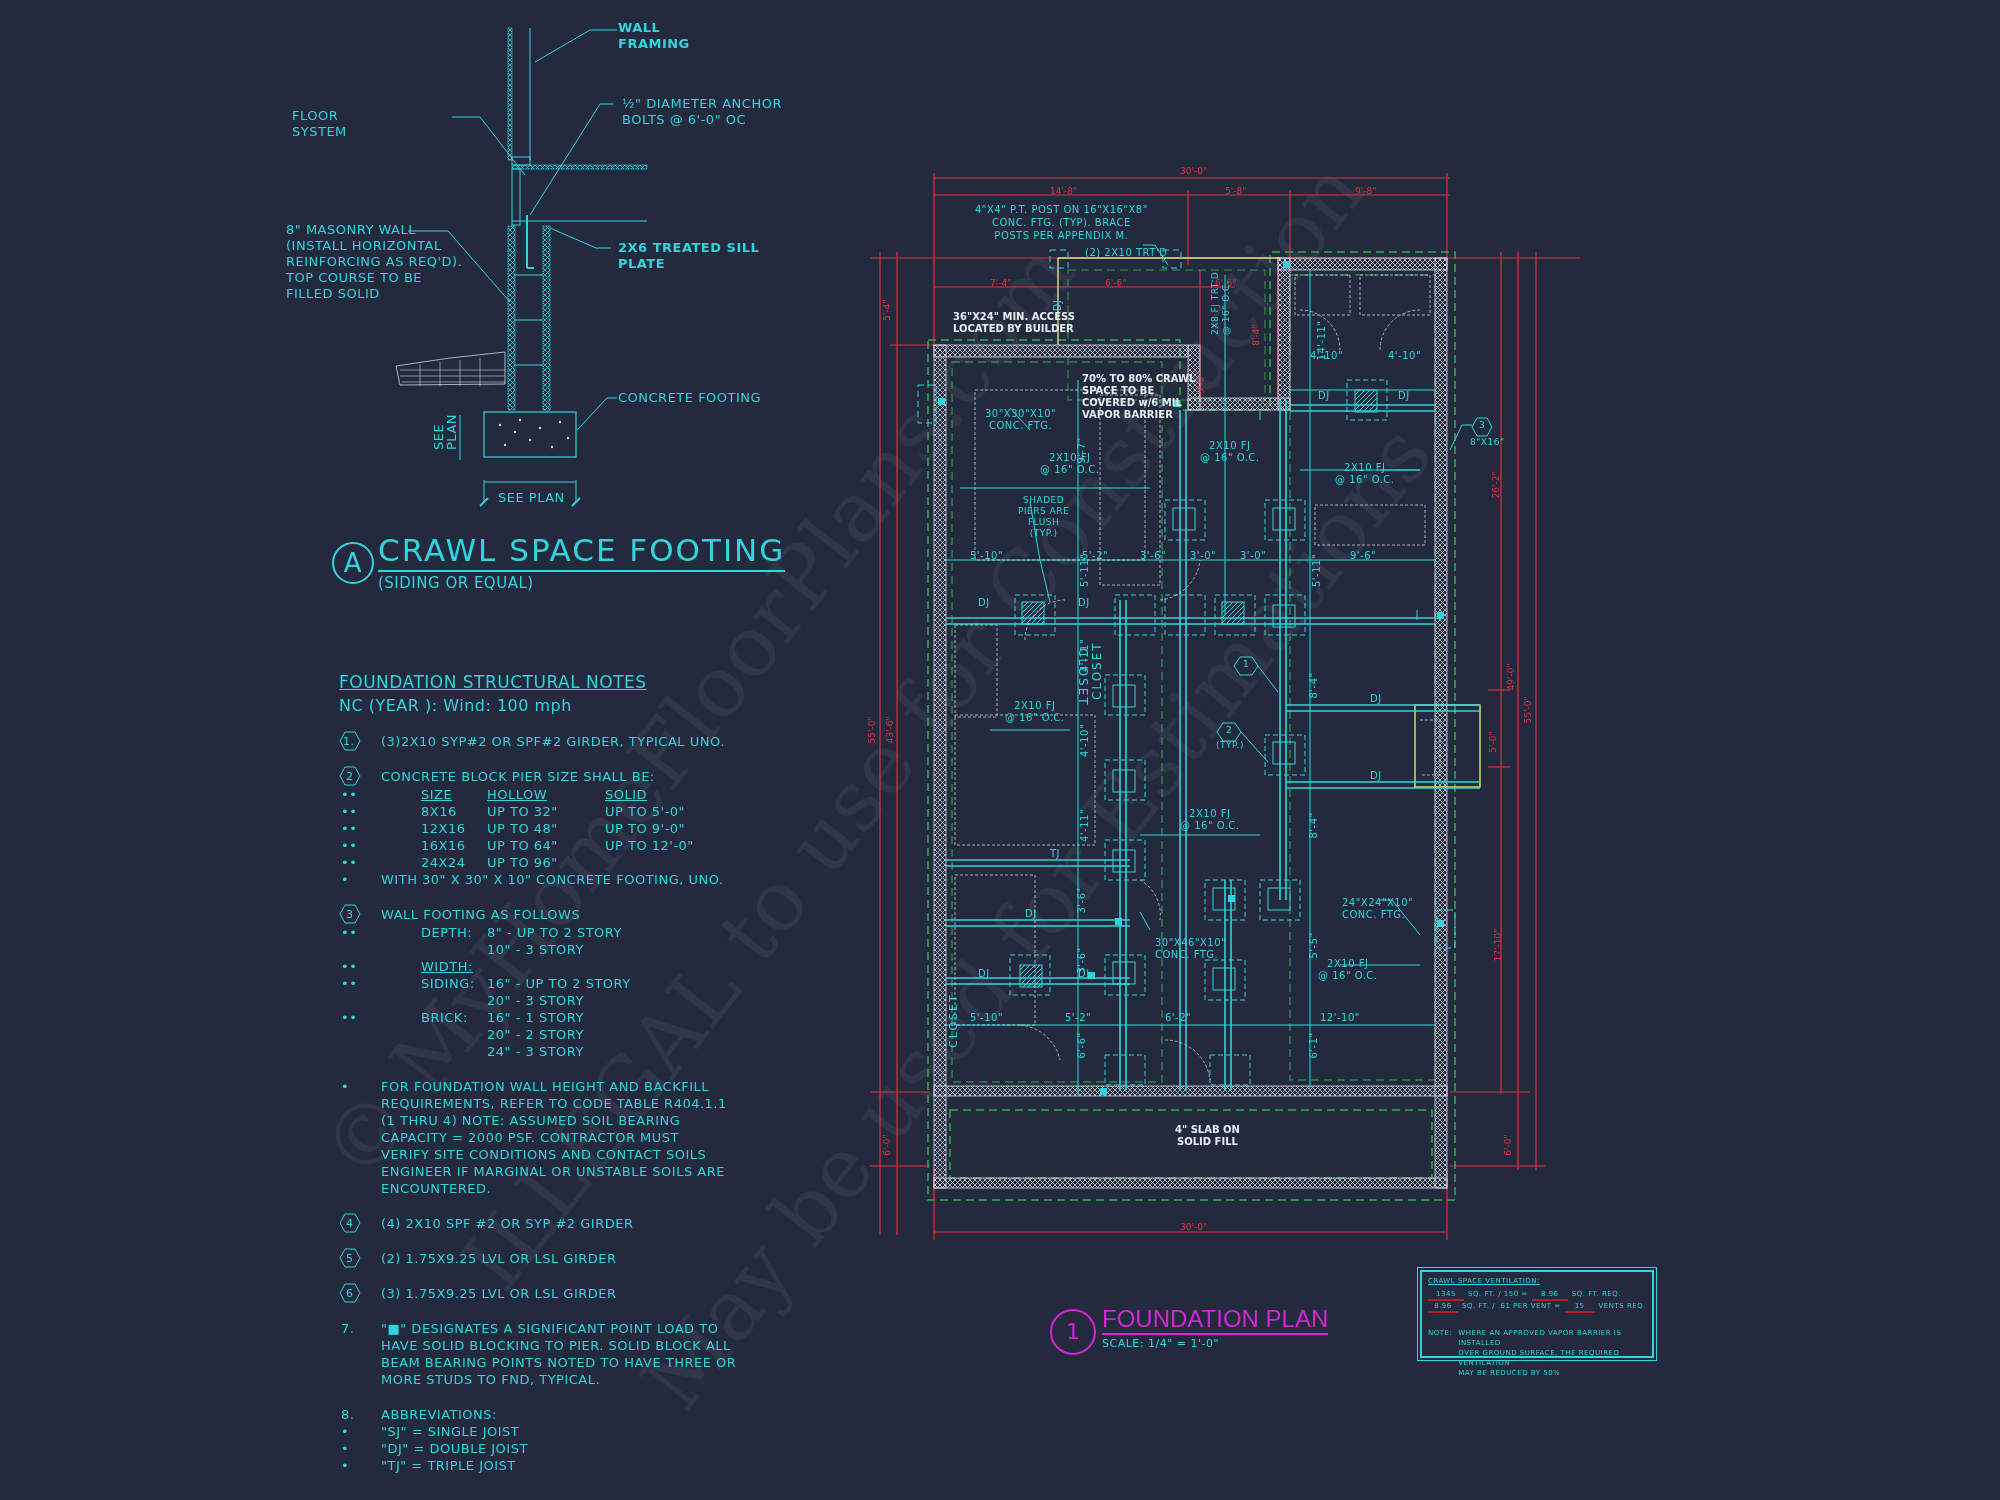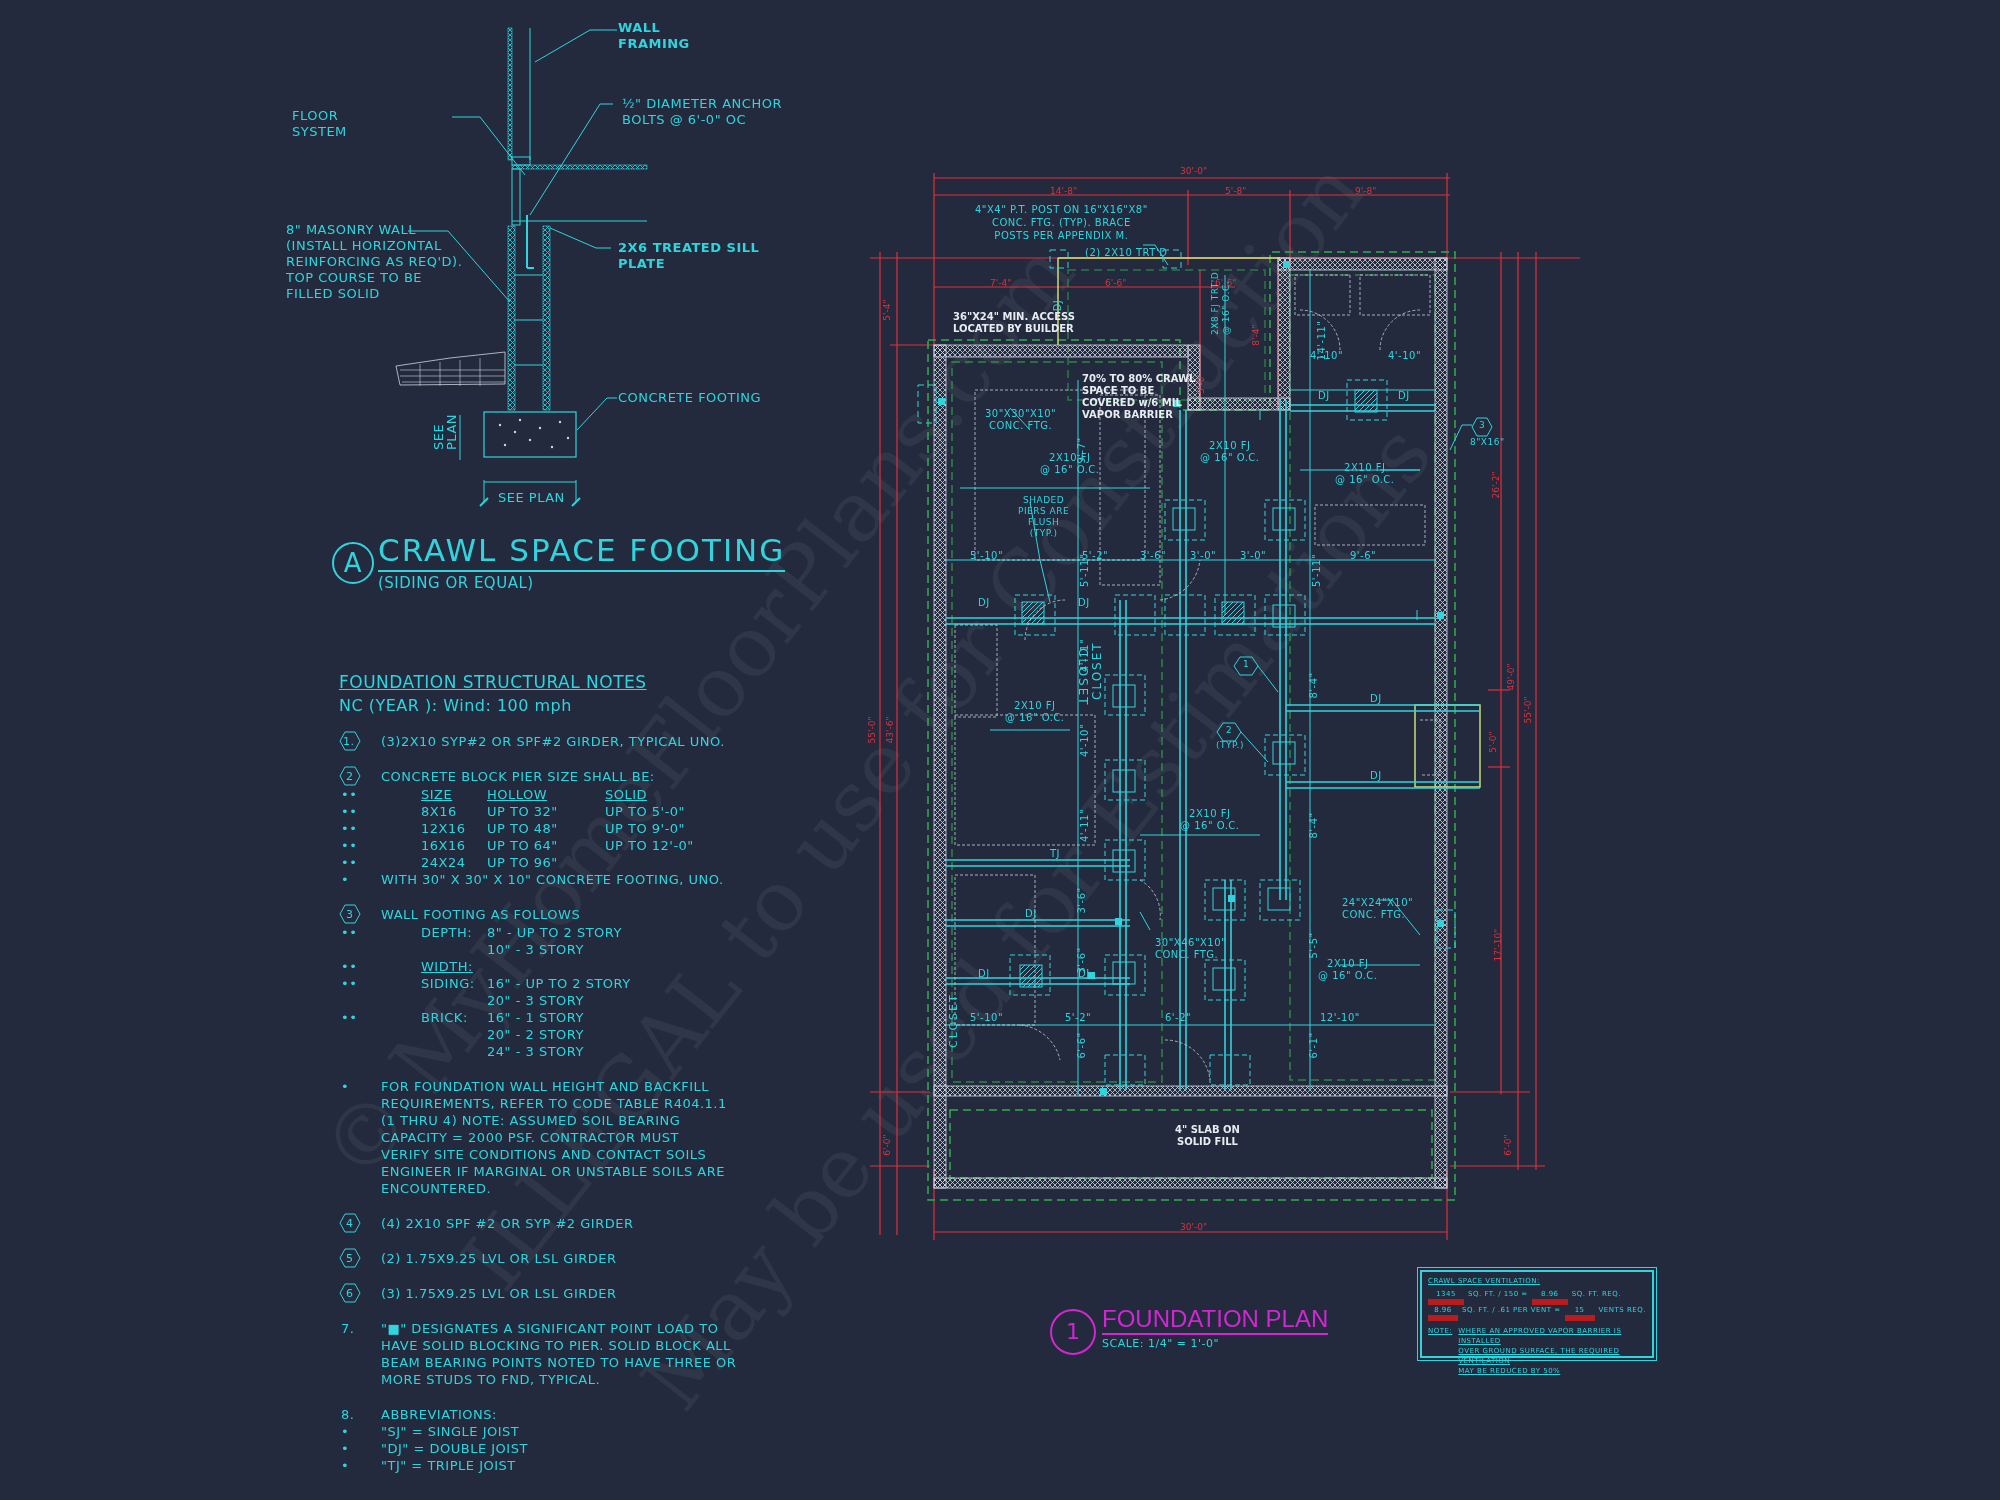--- a/index.html
+++ b/index.html
@@ -29,22 +29,22 @@
   .title-a .circle{position:absolute;left:0;top:14px;width:38px;height:38px;border:2px solid #31d4dc;border-radius:50%;text-align:center;font-size:26px;line-height:38px;}
   .title-a .main{position:absolute;left:46px;top:4px;font-size:31px;letter-spacing:2px;white-space:nowrap;border-bottom:2px solid #31d4dc;padding-bottom:2px;}
   .title-a .sub{position:absolute;left:46px;top:46px;font-size:15px;white-space:nowrap;}
   .title-1{position:absolute;left:1050px;top:1305px;color:#d226d2;}
   .title-1 .circle{position:absolute;left:0;top:4px;width:42px;height:42px;border:2px solid #d226d2;border-radius:50%;text-align:center;font-size:22px;line-height:42px;}
   .title-1 .main{position:absolute;left:52px;top:0;font-size:24px;white-space:nowrap;border-bottom:2px solid #d226d2;font-family:"Liberation Sans",sans-serif;}
   .title-1 .sub{position:absolute;left:52px;top:32px;font-size:11px;white-space:nowrap;color:#31d4dc;}
   .vent{position:absolute;left:1420px;top:1270px;width:234px;height:88px;border:2px solid #31d4dc;outline:1px solid #31d4dc;outline-offset:2px;font-size:7px;line-height:10px;padding:4px 6px;box-sizing:border-box;}
   .vent .t{text-decoration:underline;margin-bottom:3px;}
   .vent .r{display:flex;gap:4px;white-space:nowrap;}
-  .vent .f{display:inline-block;width:36px;border-bottom:6px solid #b91c1c;text-align:center;}
-  .vent .n{margin-top:5px;display:flex;gap:6px;text-decoration:underline;}
+  .vent .f{display:inline-block;width:36px;border-bottom:2px solid #b91c1c;text-align:center;}
+  .vent .n{margin-top:15px;display:flex;gap:6px;}
   .watermark{position:absolute;font-family:"DejaVu Serif",serif;color:rgba(210,215,230,0.07);font-size:84px;white-space:nowrap;transform-origin:left bottom;}
 </style>
 </head>
 <body>
 
 <div class="watermark" style="left:380px;top:1100px;transform:rotate(-52deg);">© MyHomeFloorPlans.com</div>
 <div class="watermark" style="left:520px;top:1210px;transform:rotate(-52deg);">ILLEGAL to use for Construction</div>
 <div class="watermark" style="left:700px;top:1330px;transform:rotate(-52deg);">May be used for Estimations</div>
 
 <svg width="2000" height="1500">

